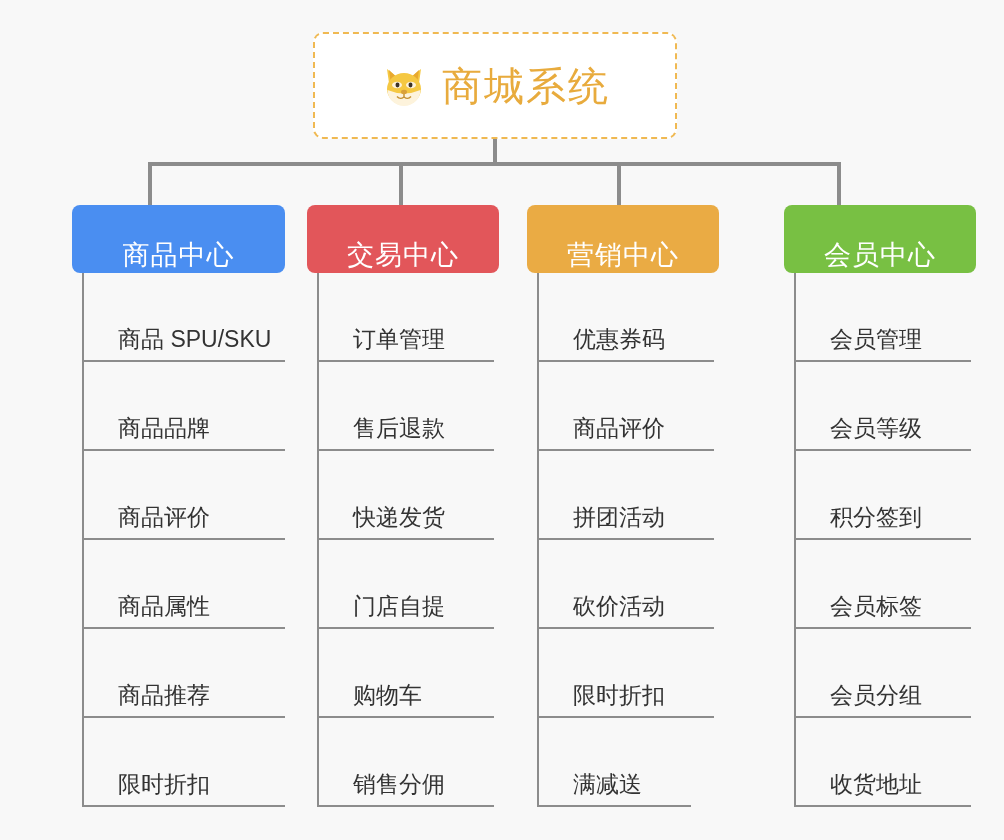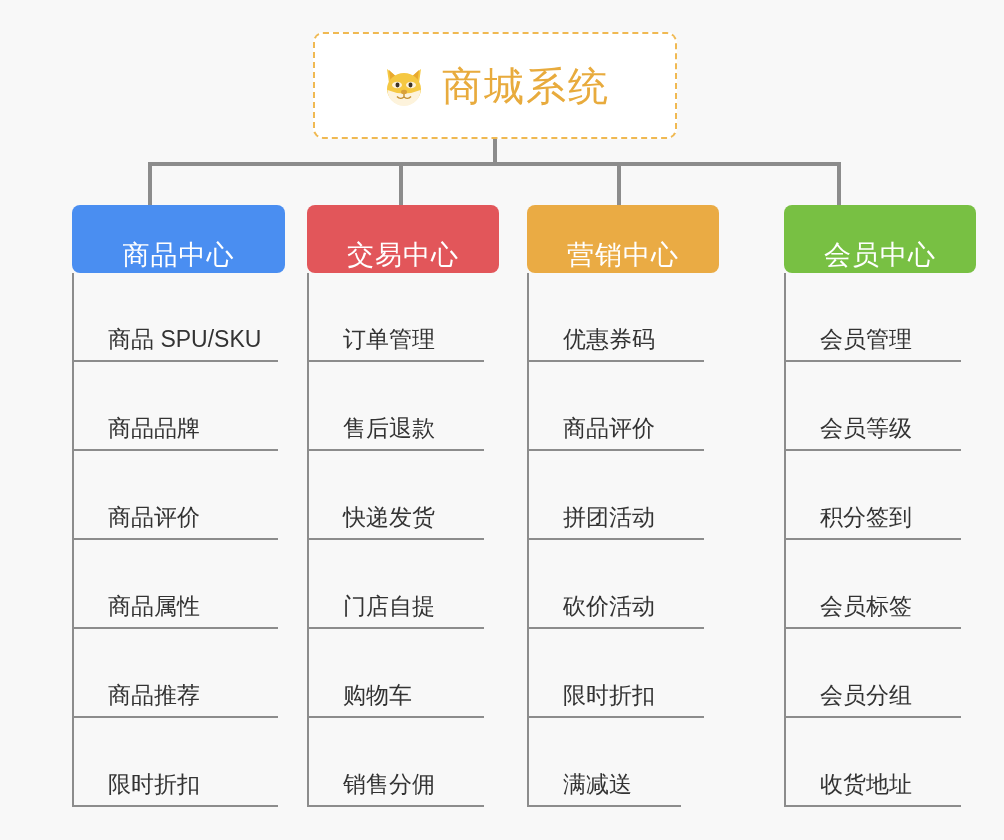--- a/index.html
+++ b/index.html
@@ -87,21 +87,21 @@
     border-radius: 8px;
     display: flex;
     align-items: flex-end;
     justify-content: center;
     color: #ffffff;
     font-size: 27px;
     letter-spacing: 1px;
     box-sizing: border-box;
   }
   .col-body {
-    margin-left: 0;
+    margin-left: 10px;
     border-left: 2px solid #8c8c8c;
     padding-top: 0;
     box-sizing: border-box;
   }
   .leaf {
     height: 89px;
     display: flex;
     align-items: flex-end;
     box-sizing: border-box;
   }

